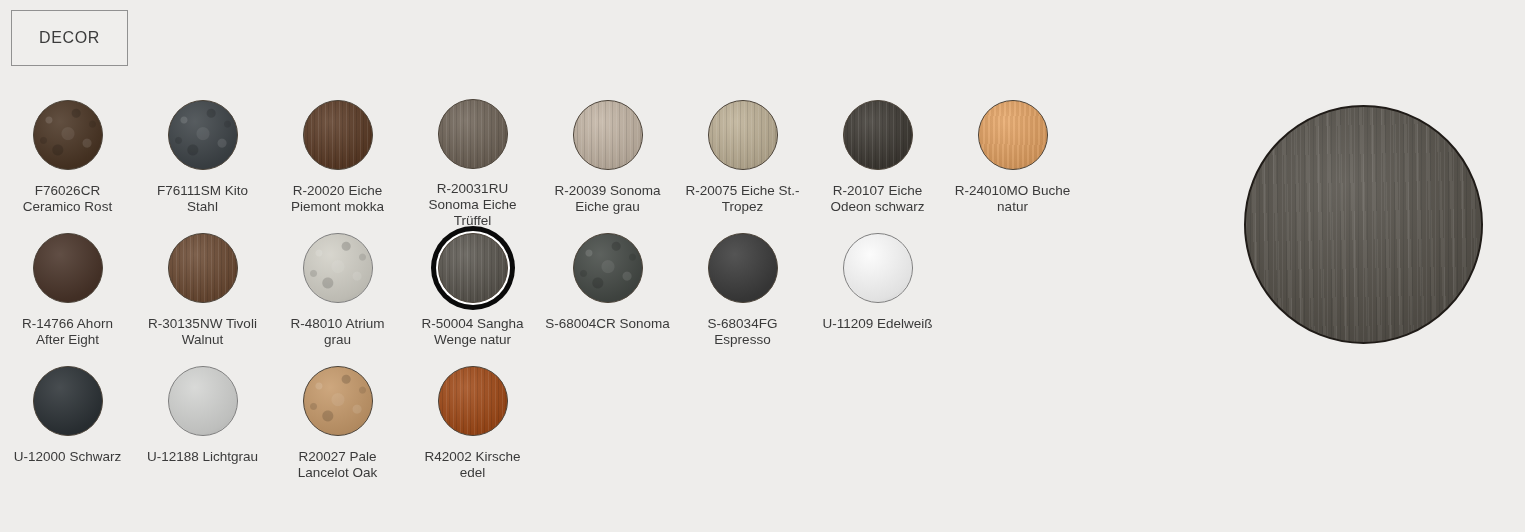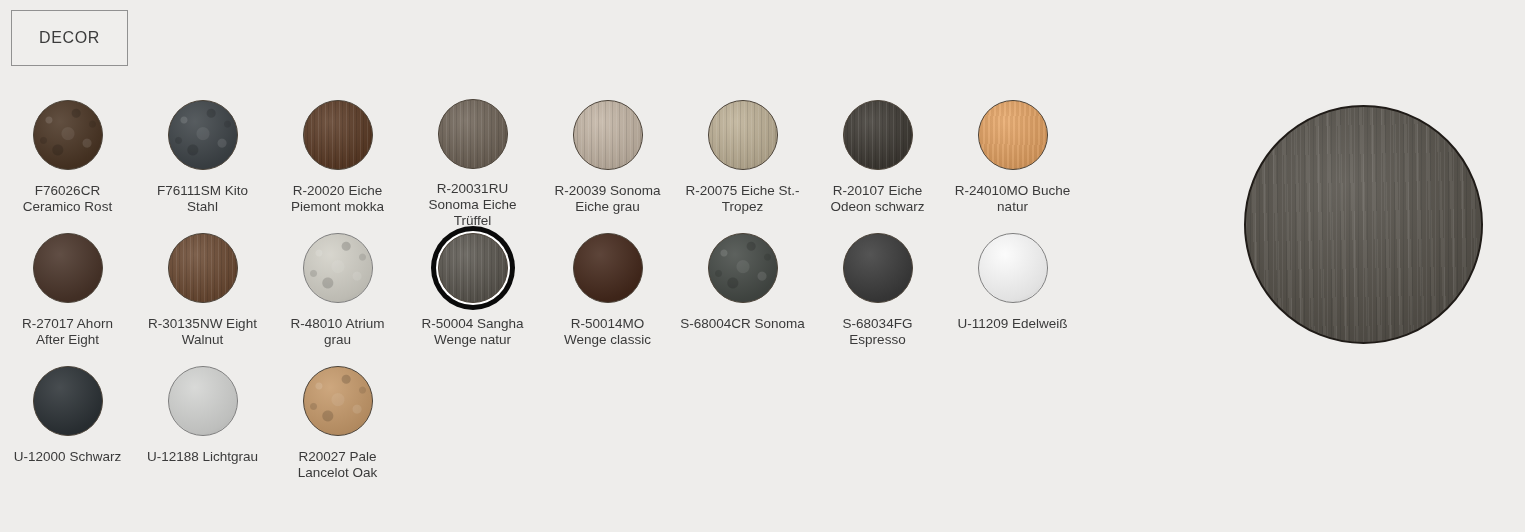--- a/index.html
+++ b/index.html
@@ -261,30 +261,30 @@
 natur</div>
       </div>
     </div>
     <div class="swatch-row">
       <div class="swatch-cell">
         <div class="disc-wrap">
           <div class="disc tex-plain" style="background: rgb(73, 52, 41);">
             <div class="shade"></div>
           </div>
         </div>
-        <div class="swatch-label">R-27017 Ahorn
+        <div class="swatch-label">R-14766 Ahorn
 After Eight</div>
       </div>
       <div class="swatch-cell">
         <div class="disc-wrap">
           <div class="disc" style="background: rgb(107, 74, 51);">
             <div class="shade"></div>
           </div>
         </div>
-        <div class="swatch-label">R-30135NW Eight
+        <div class="swatch-label">R-30135NW Tivoli
 Walnut</div>
       </div>
       <div class="swatch-cell">
         <div class="disc-wrap">
           <div class="disc tex-speckle light-border" style="background: rgb(210, 208, 199);">
             <div class="shade"></div>
           </div>
         </div>
         <div class="swatch-label">R-48010 Atrium
 grau</div>
@@ -293,29 +293,20 @@
         <div class="disc-wrap">
           <div class="disc" style="background: rgb(91, 87, 80);">
             <div class="shade"></div>
           </div>
         </div>
         <div class="swatch-label">R-50004 Sangha
 Wenge natur</div>
       </div>
       <div class="swatch-cell">
         <div class="disc-wrap">
-          <div class="disc tex-plain" style="background: rgb(69, 41, 28);">
-            <div class="shade"></div>
-          </div>
-        </div>
-        <div class="swatch-label">R-50014MO
-Wenge classic</div>
-      </div>
-      <div class="swatch-cell">
-        <div class="disc-wrap">
           <div class="disc tex-speckle" style="background: rgb(69, 74, 70);">
             <div class="shade"></div>
           </div>
         </div>
         <div class="swatch-label">S-68004CR Sonoma</div>
       </div>
       <div class="swatch-cell">
         <div class="disc-wrap">
           <div class="disc tex-plain" style="background: rgb(59, 59, 59);">
             <div class="shade"></div>
@@ -351,20 +342,29 @@
         <div class="swatch-label">U-12188 Lichtgrau</div>
       </div>
       <div class="swatch-cell">
         <div class="disc-wrap">
           <div class="disc tex-speckle" style="background: rgb(198, 154, 107);">
             <div class="shade"></div>
           </div>
         </div>
         <div class="swatch-label">R20027 Pale
 Lancelot Oak</div>
+      </div>
+      <div class="swatch-cell">
+        <div class="disc-wrap">
+          <div class="disc" style="background: rgb(160, 74, 24);">
+            <div class="shade"></div>
+          </div>
+        </div>
+        <div class="swatch-label">R42002 Kirsche
+edel</div>
       </div>
       <div class="swatch-cell empty"></div>
       <div class="swatch-cell empty"></div>
       <div class="swatch-cell empty"></div>
       <div class="swatch-cell empty"></div>
       <div class="swatch-cell empty"></div>
     </div>
   </div>
 
 <div id="preview">

